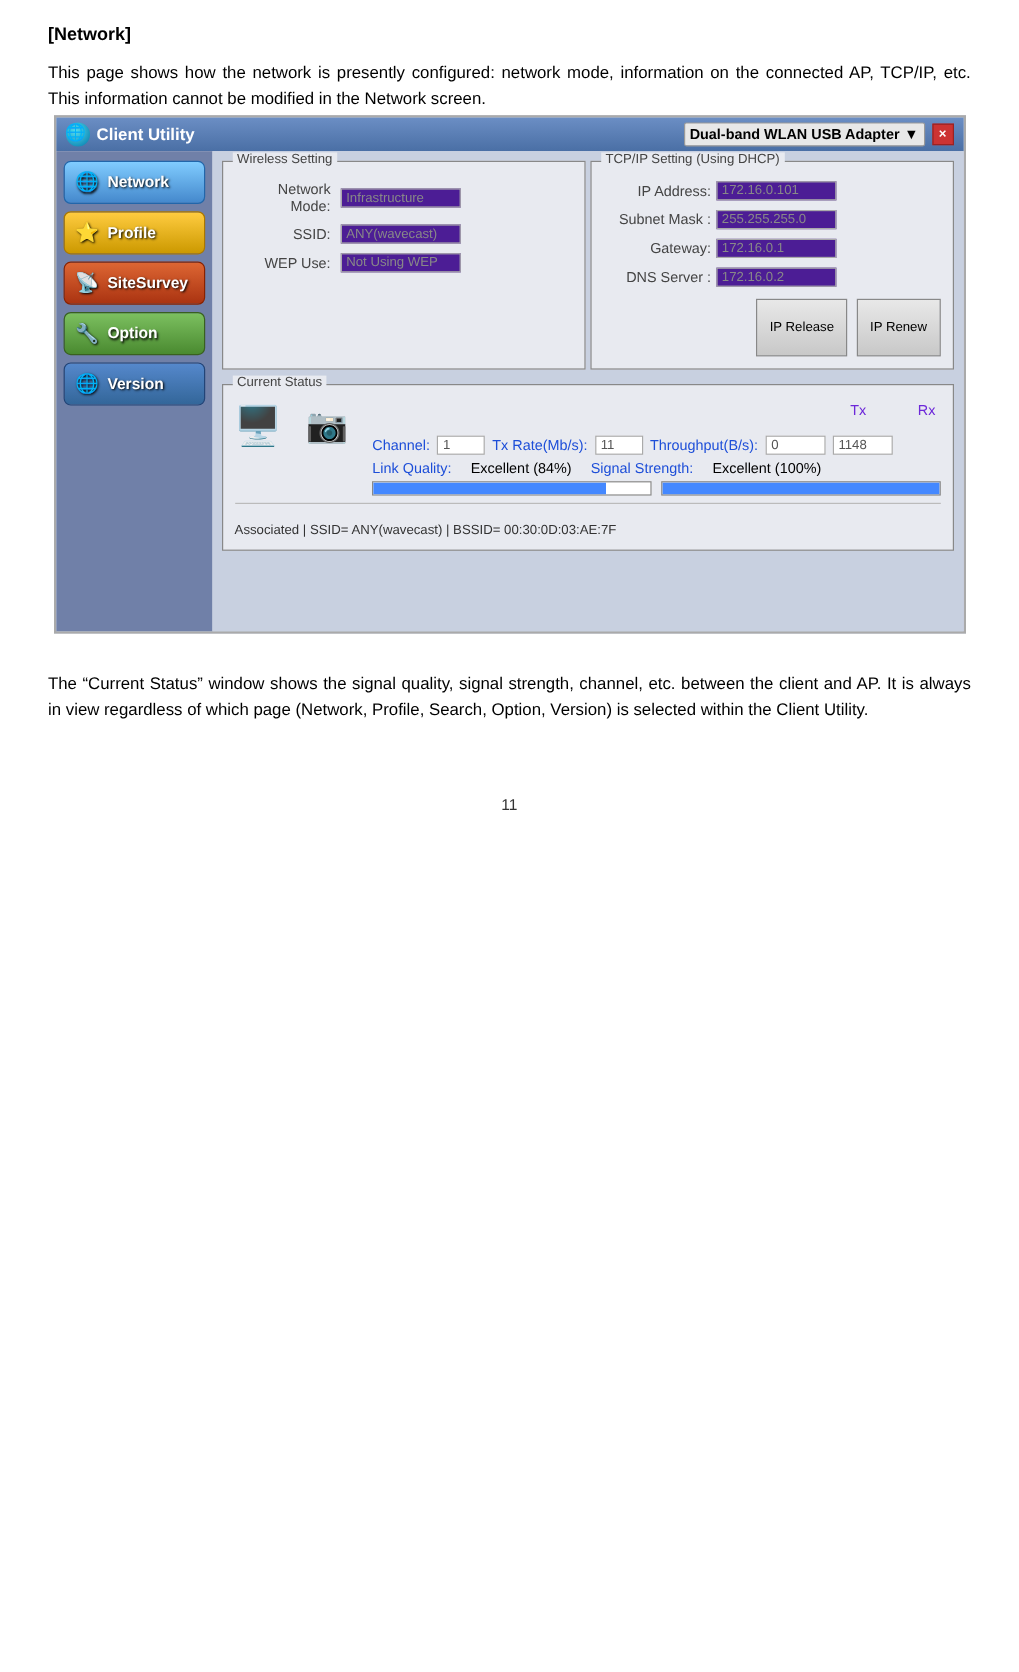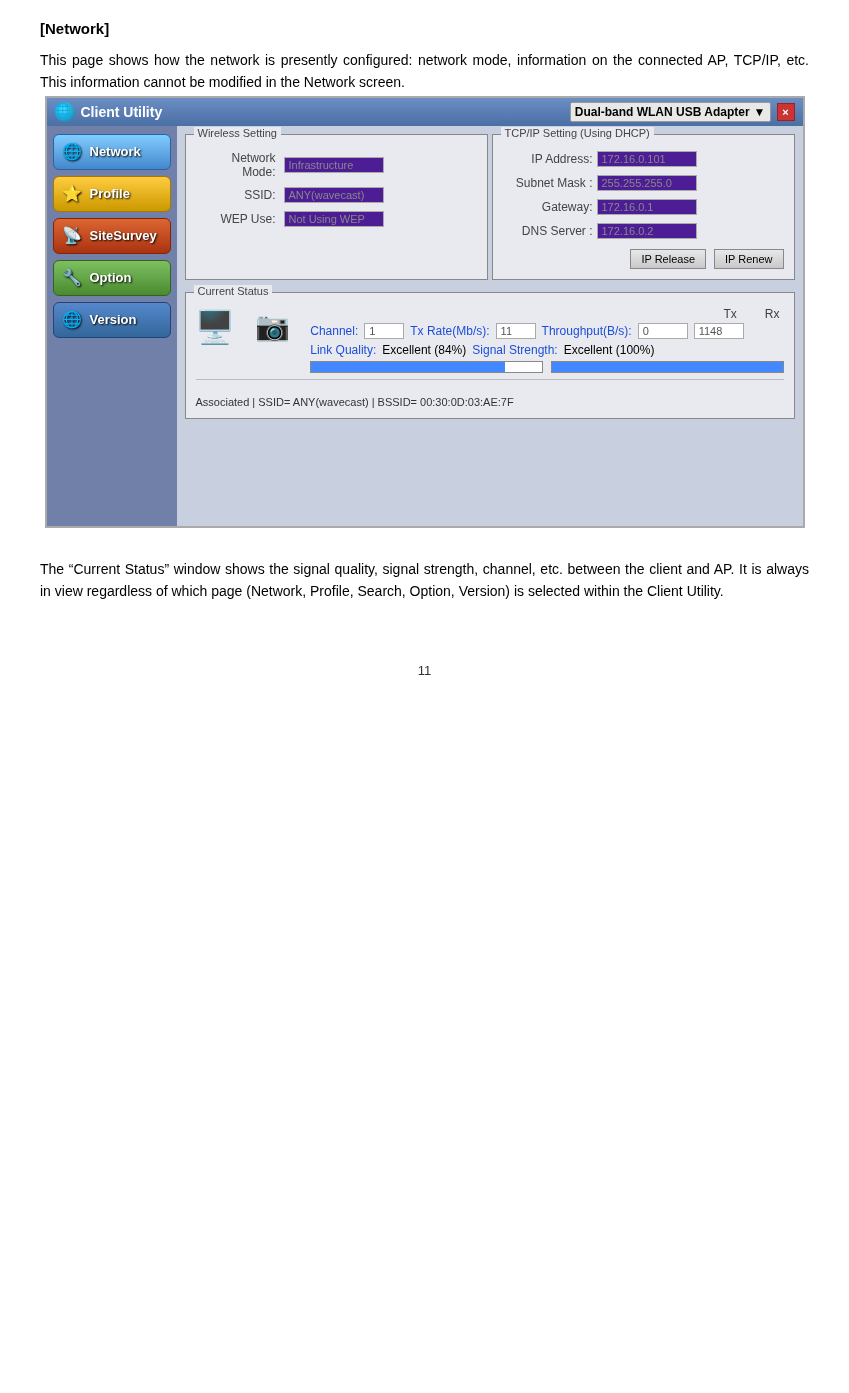--- a/index.html
+++ b/index.html
@@ -205,21 +205,21 @@
     .ip-buttons {
       display: flex;
       gap: 8px;
       margin-top: 10px;
       justify-content: flex-end;
     }
     .ip-btn {
       background: linear-gradient(to bottom, #e8e8e8, #c8c8c8);
       border: 1px solid #888;
       font-size: 11px;
-      padding: 3px 10px;
+      padding: 17px 10px;
       cursor: pointer;
     }
 
     
     .status-panel {
       border: 1px solid #888;
       background: #e8eaf0;
       padding: 8px 10px 10px 10px;
       position: relative;
       margin-top: 4px;
@@ -232,38 +232,38 @@
       border: 1px solid #aaa;
       background: #fff;
       color: #555;
       font-size: 11px;
       padding: 1px 4px;
       min-width: 40px;
     }
     .tx-rx-header {
       display: flex;
       justify-content: flex-end;
-      gap: 28px;
+      gap: 43px;
       font-size: 12px;
-      color: #404040;
-      margin-bottom: 2px;
+      color: #6d28d9;
+      margin-bottom: 14px;
       padding-right: 4px;
     }
     .throughput-val {
       border: 1px solid #aaa;
       background: #fff;
       color: #555;
       font-size: 11px;
       padding: 1px 4px;
       min-width: 50px;
     }
     .quality-row {
       display: flex;
       align-items: center;
-      gap: 6px;
+      gap: 16px;
       font-size: 12px;
       margin-top: 4px;
     }
     .bar-container {
       height: 12px;
       background: #fff;
       border: 1px solid #888;
       flex: 1;
       position: relative;
       overflow: hidden;

